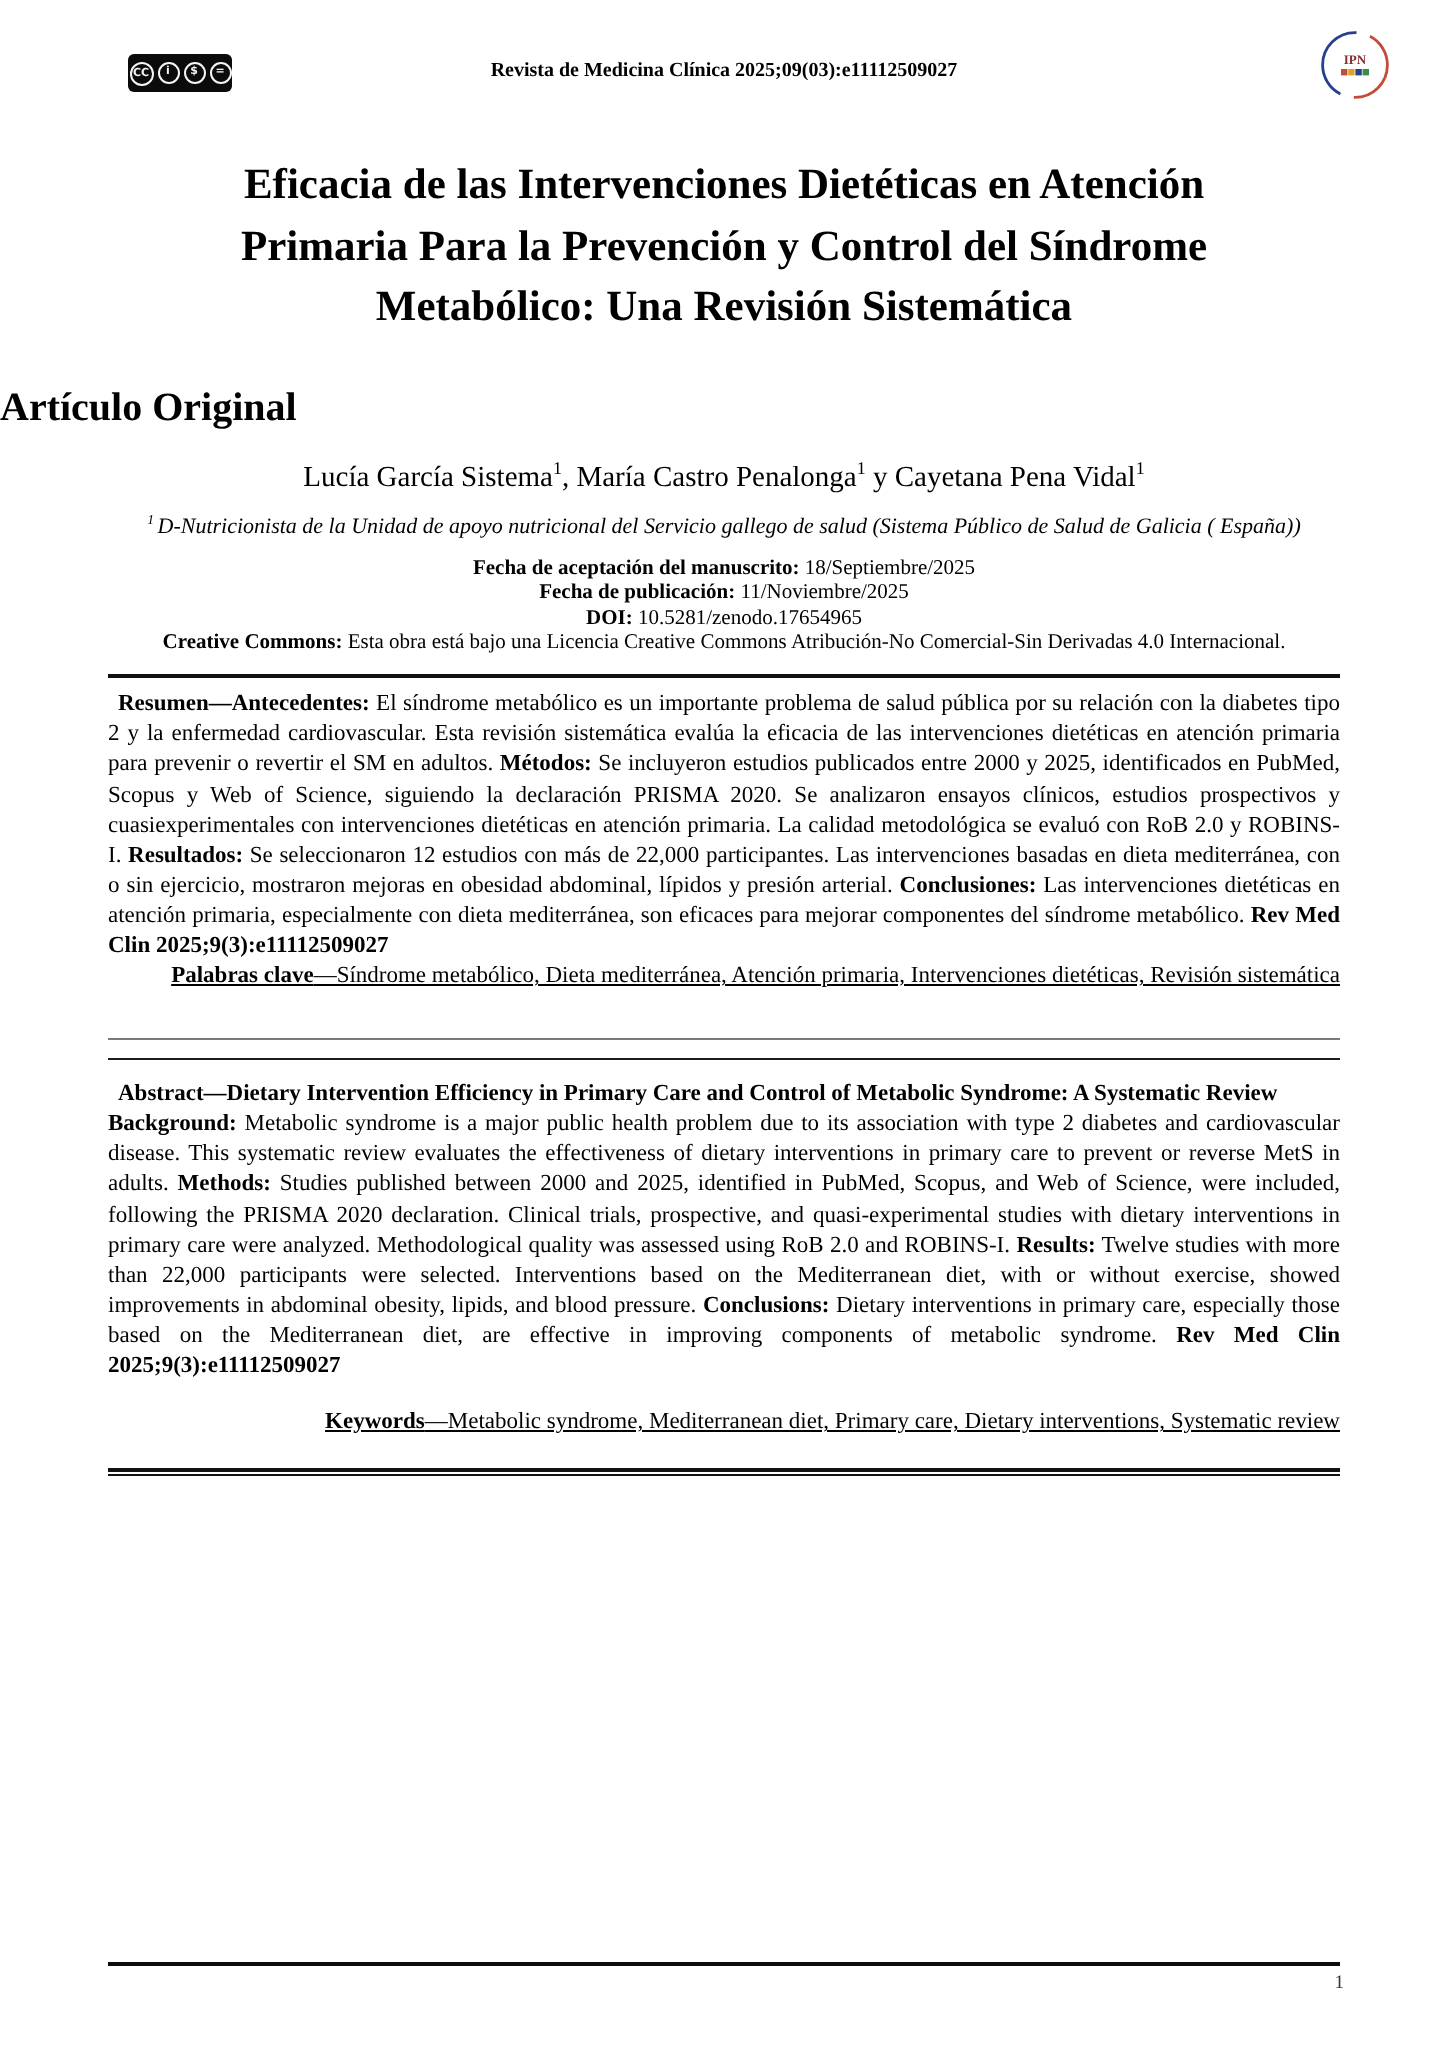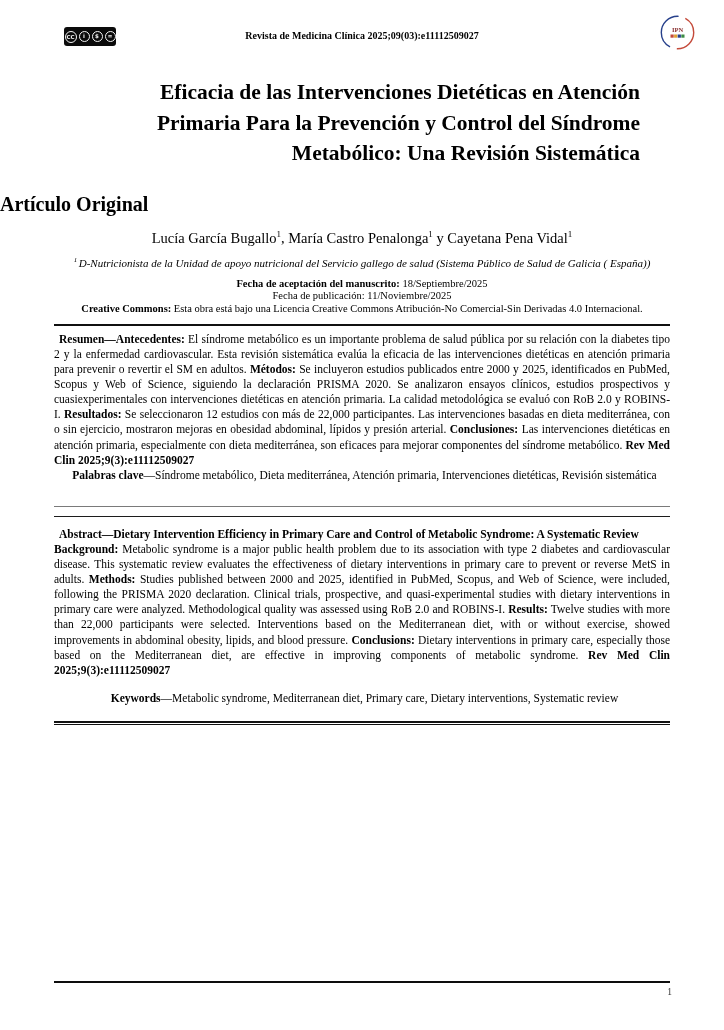--- a/index.html
+++ b/index.html
@@ -31,21 +31,21 @@
   .cc-circle.first { width: 12px; height: 12px; line-height: 10px; }
   .journal-line {
     position: absolute; left: 0; right: 0; top: 30px;
     text-align: center; font-weight: bold; font-size: 10px;
   }
   .logo { position: absolute; right: 28px; top: 14px; width: 37px; height: 37px; }
 
   
   .title {
     margin: 27px 84px 0;
-    text-align: right;
+    text-align: center;
     font-size: 21.5px; font-weight: bold; line-height: 1.42;
   }
   .article-type { margin-top: 24px; text-align: left; font-size: 20px; font-weight: bold; }
   .authors { margin-top: 13px; text-align: center; font-size: 14.5px; }
   .authors sup, .affiliation sup { font-size: 0.62em; }
   .affiliation { margin-top: 10px; text-align: center; font-size: 11px; font-style: italic; }
   .dates { margin-top: 9px; text-align: center; font-size: 10.5px; line-height: 12.3px; }
 
   
   .rule-heavy { margin: 9px 54px 0; border-top: 2.5px solid #101010; }
@@ -56,21 +56,21 @@
 
   
   .para {
     margin: 0 54px;
     font-size: 11.5px; line-height: 15.1px;
     text-align: justify;
   }
   .para.indent { text-indent: 5px; }
   .resumen-body { margin-top: 6px; }
   .abstract-heading { margin-top: 10px; text-align: left; }
-  .kw-line { text-align: center; }
+  .kw-line { text-align: right; text-decoration: underline; }
   .kw-en { margin-top: 13px; }
 
   
   .footer-rule { position: absolute; left: 54px; right: 54px; top: 981px; border-top: 2.5px solid #0d0d0d; }
   .page-number { position: absolute; right: 52px; top: 987px; font-size: 9.5px; color: #333; }
 </style>
 </head>
 <body>
 
 <div class="page">
@@ -93,26 +93,27 @@
           <rect x="15.1" y="20.5" width="3.2" height="3.2" fill="#e0a030"></rect>
           <rect x="18.7" y="20.5" width="3.2" height="3.2" fill="#27408b"></rect>
           <rect x="22.3" y="20.5" width="3.2" height="3.2" fill="#3d8b44"></rect>
         </g>
       </svg>
     </div>
   </div>
 
   <div class="title">Eficacia de las Intervenciones Dietéticas en Atención Primaria Para la Prevención y Control del Síndrome Metabólico: Una Revisión Sistemática</div>
   <div class="article-type">Artículo Original</div>
-  <div class="authors"><span>Lucía García Bugallo</span><sup>1</sup><span>,  María Castro Penalonga</span><sup>1</sup><span> y  Cayetana Pena Vidal</span><sup>1</sup></div>
+  <div class="authors"><span>Lucía García Sistema</span><sup>1</sup><span>,  María Castro Penalonga</span><sup>1</sup><span> y  Cayetana Pena Vidal</span><sup>1</sup></div>
   <div class="affiliation"><sup>1 </sup><span>D-Nutricionista de la Unidad de apoyo nutricional del Servicio gallego de salud (Sistema Público de Salud de Galicia ( España))</span></div>
 
   <div class="dates">
     <div><span style="font-weight: bold; text-align: center;">Fecha de aceptación del manuscrito:</span><span> 18/Septiembre/2025</span></div>
-    <div><span style="font-weight: normal;">Fecha de publicación:</span><span> 11/Noviembre/2025</span></div>
+    <div><span style="font-weight: bold;">Fecha de publicación:</span><span> 11/Noviembre/2025</span></div>
+    <div><span style="font-weight: bold;">DOI:</span><span> 10.5281/zenodo.17654965</span></div>
     <div><span style="font-weight: bold;">Creative Commons:</span><span> Esta obra está bajo una Licencia Creative Commons Atribución-No Comercial-Sin Derivadas 4.0 Internacional.</span></div>
   </div>
 
   <div class="rule-heavy"></div>
 
   <p class="para indent resumen-body"><span style="font-weight: bold;">Resumen—Antecedentes:</span><span> El síndrome metabólico es un importante problema de salud pública por su relación con la diabetes tipo 2 y la enfermedad cardiovascular. Esta revisión sistemática evalúa la eficacia de las intervenciones dietéticas en atención primaria para prevenir o revertir el SM en adultos. </span><span style="font-weight: bold;">Métodos:</span><span> Se incluyeron estudios publicados entre 2000 y 2025, identificados en PubMed, Scopus y Web of Science, siguiendo la declaración PRISMA 2020. Se analizaron ensayos clínicos, estudios prospectivos y cuasiexperimentales con intervenciones dietéticas en atención primaria. La calidad metodológica se evaluó con RoB 2.0 y ROBINS-I. </span><span style="font-weight: bold;">Resultados:</span><span> Se seleccionaron 12 estudios con más de 22,000 participantes. Las intervenciones basadas en dieta mediterránea, con o sin ejercicio, mostraron mejoras en obesidad abdominal, lípidos y presión arterial. </span><span style="font-weight: bold;">Conclusiones:</span><span> Las intervenciones dietéticas en atención primaria, especialmente con dieta mediterránea, son eficaces para mejorar componentes del síndrome metabólico. </span><span style="font-weight: bold;">Rev Med Clin 2025;9(3):e11112509027</span></p>
   <p class="para indent kw-line"><span style="font-weight: bold;">Palabras clave</span><span>—Síndrome metabólico, Dieta mediterránea, Atención primaria, Intervenciones dietéticas, Revisión sistemática</span></p>
 
   <div class="rule-thin-group">
     <div class="rule-thin-a"></div>

